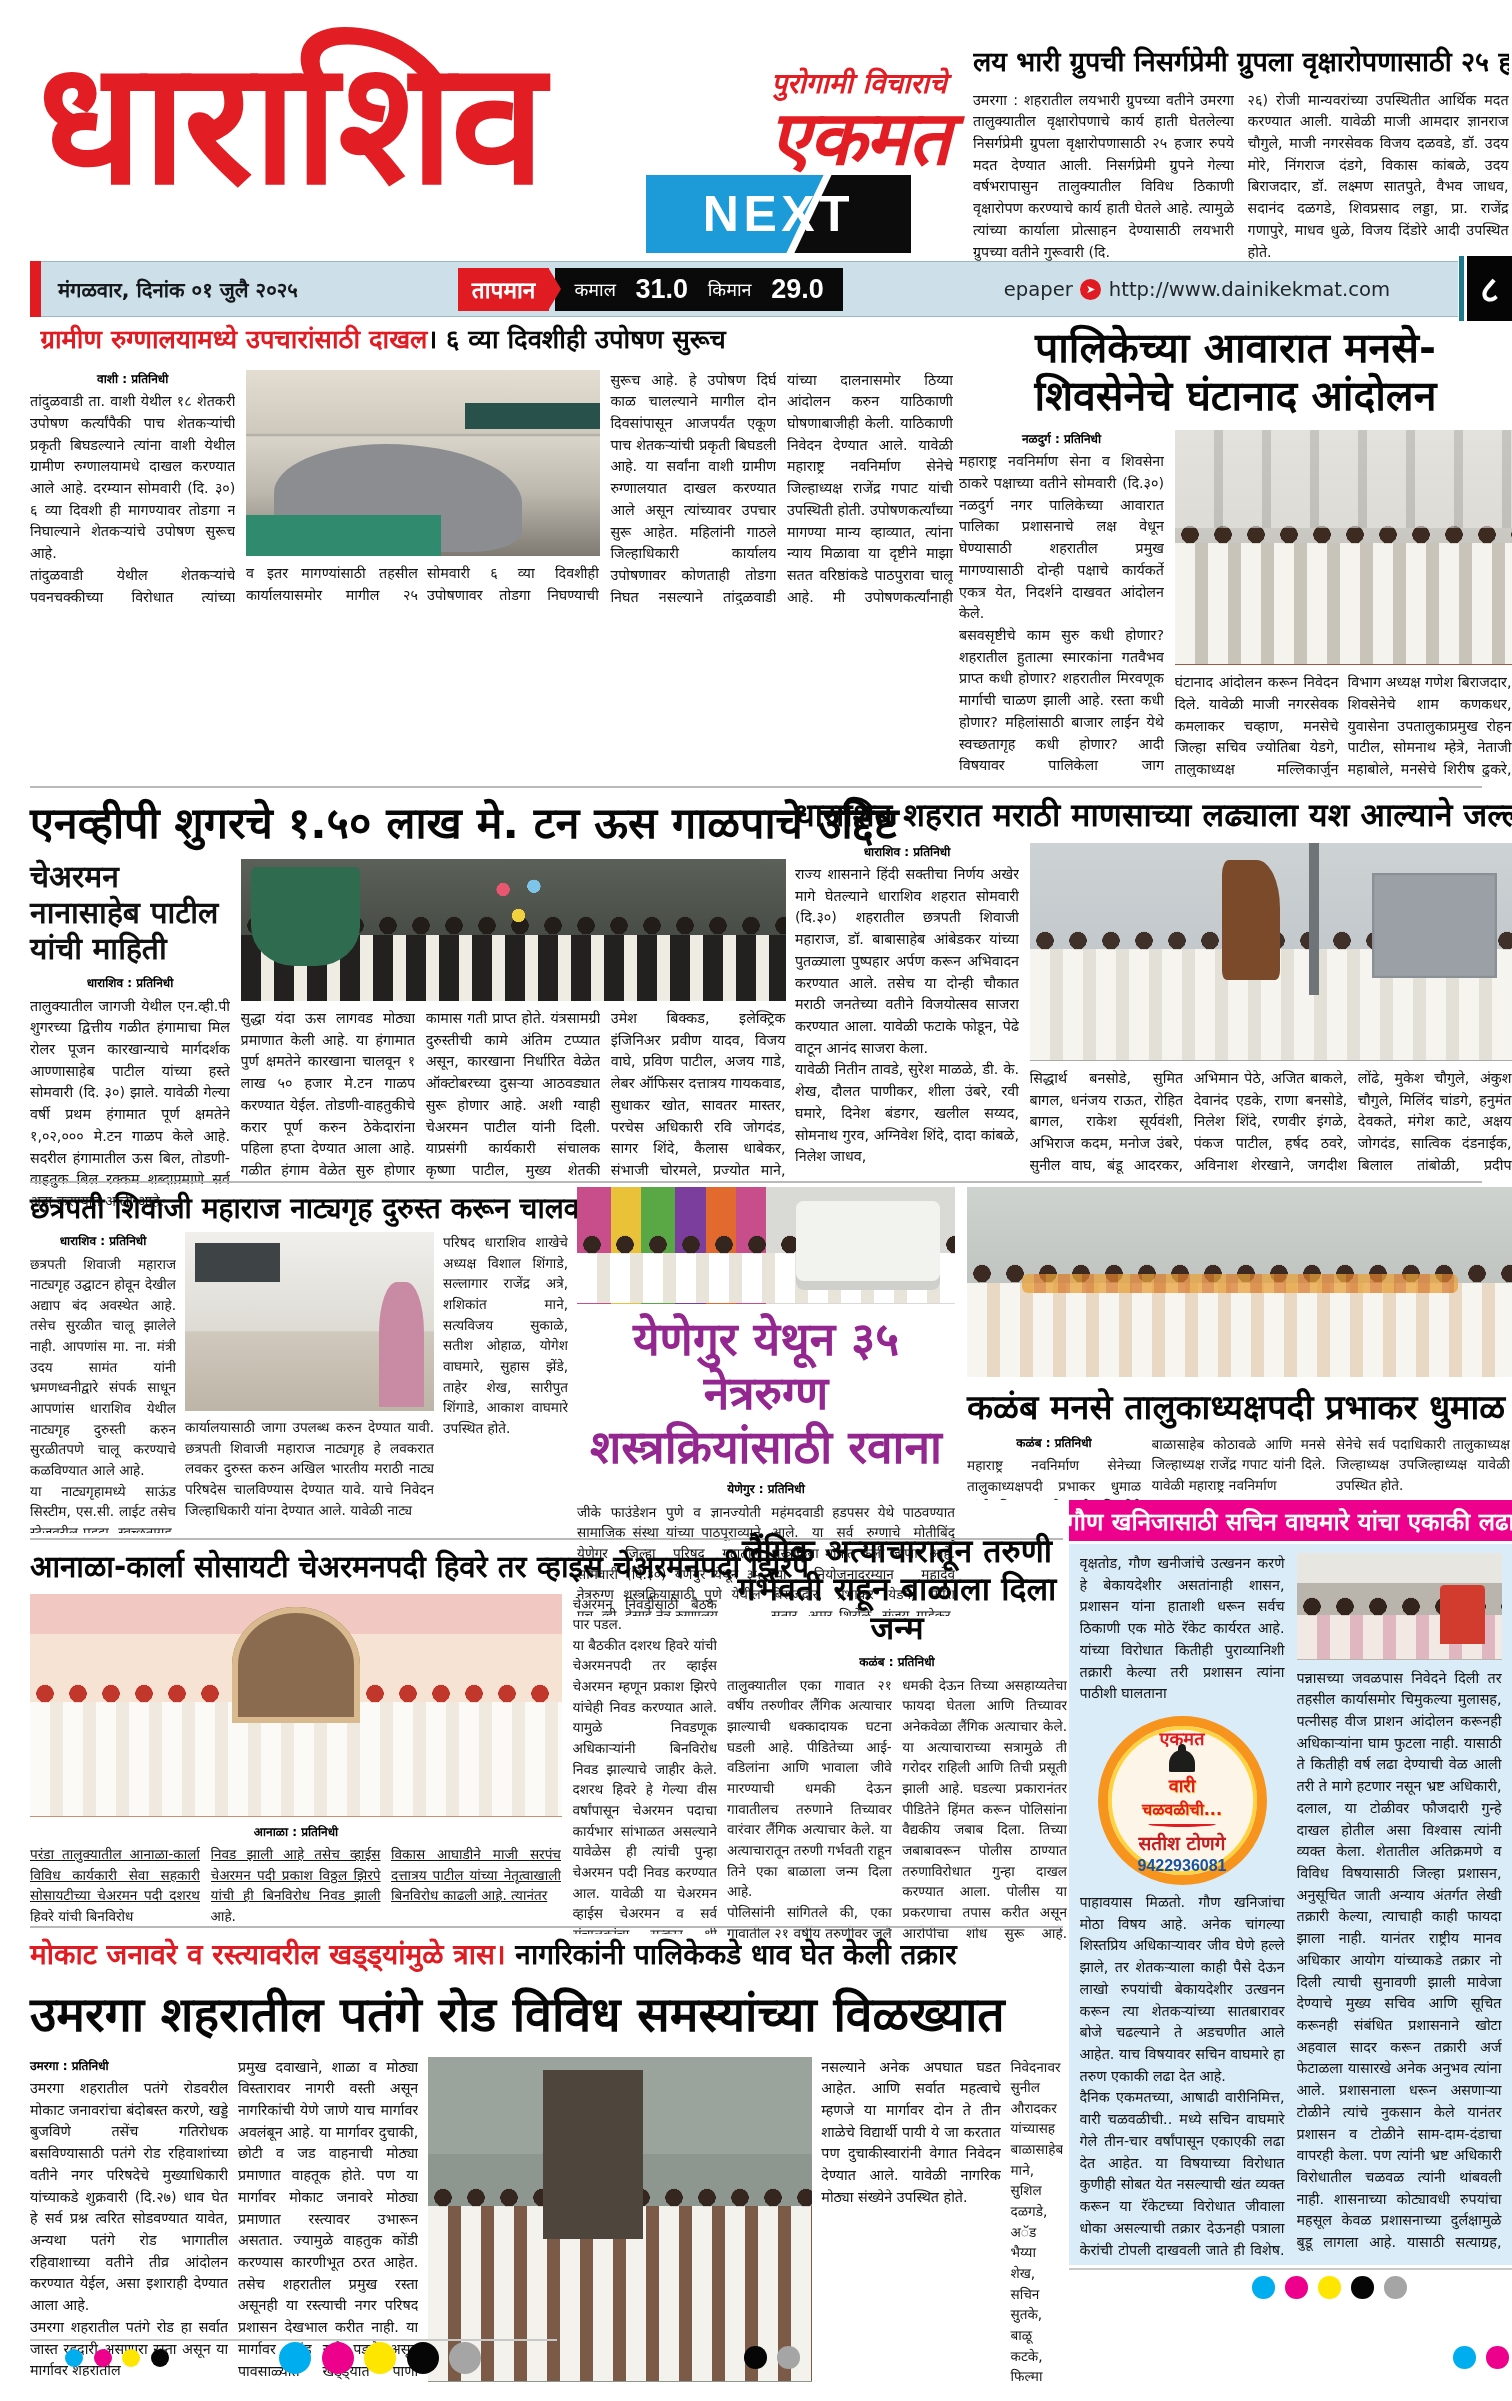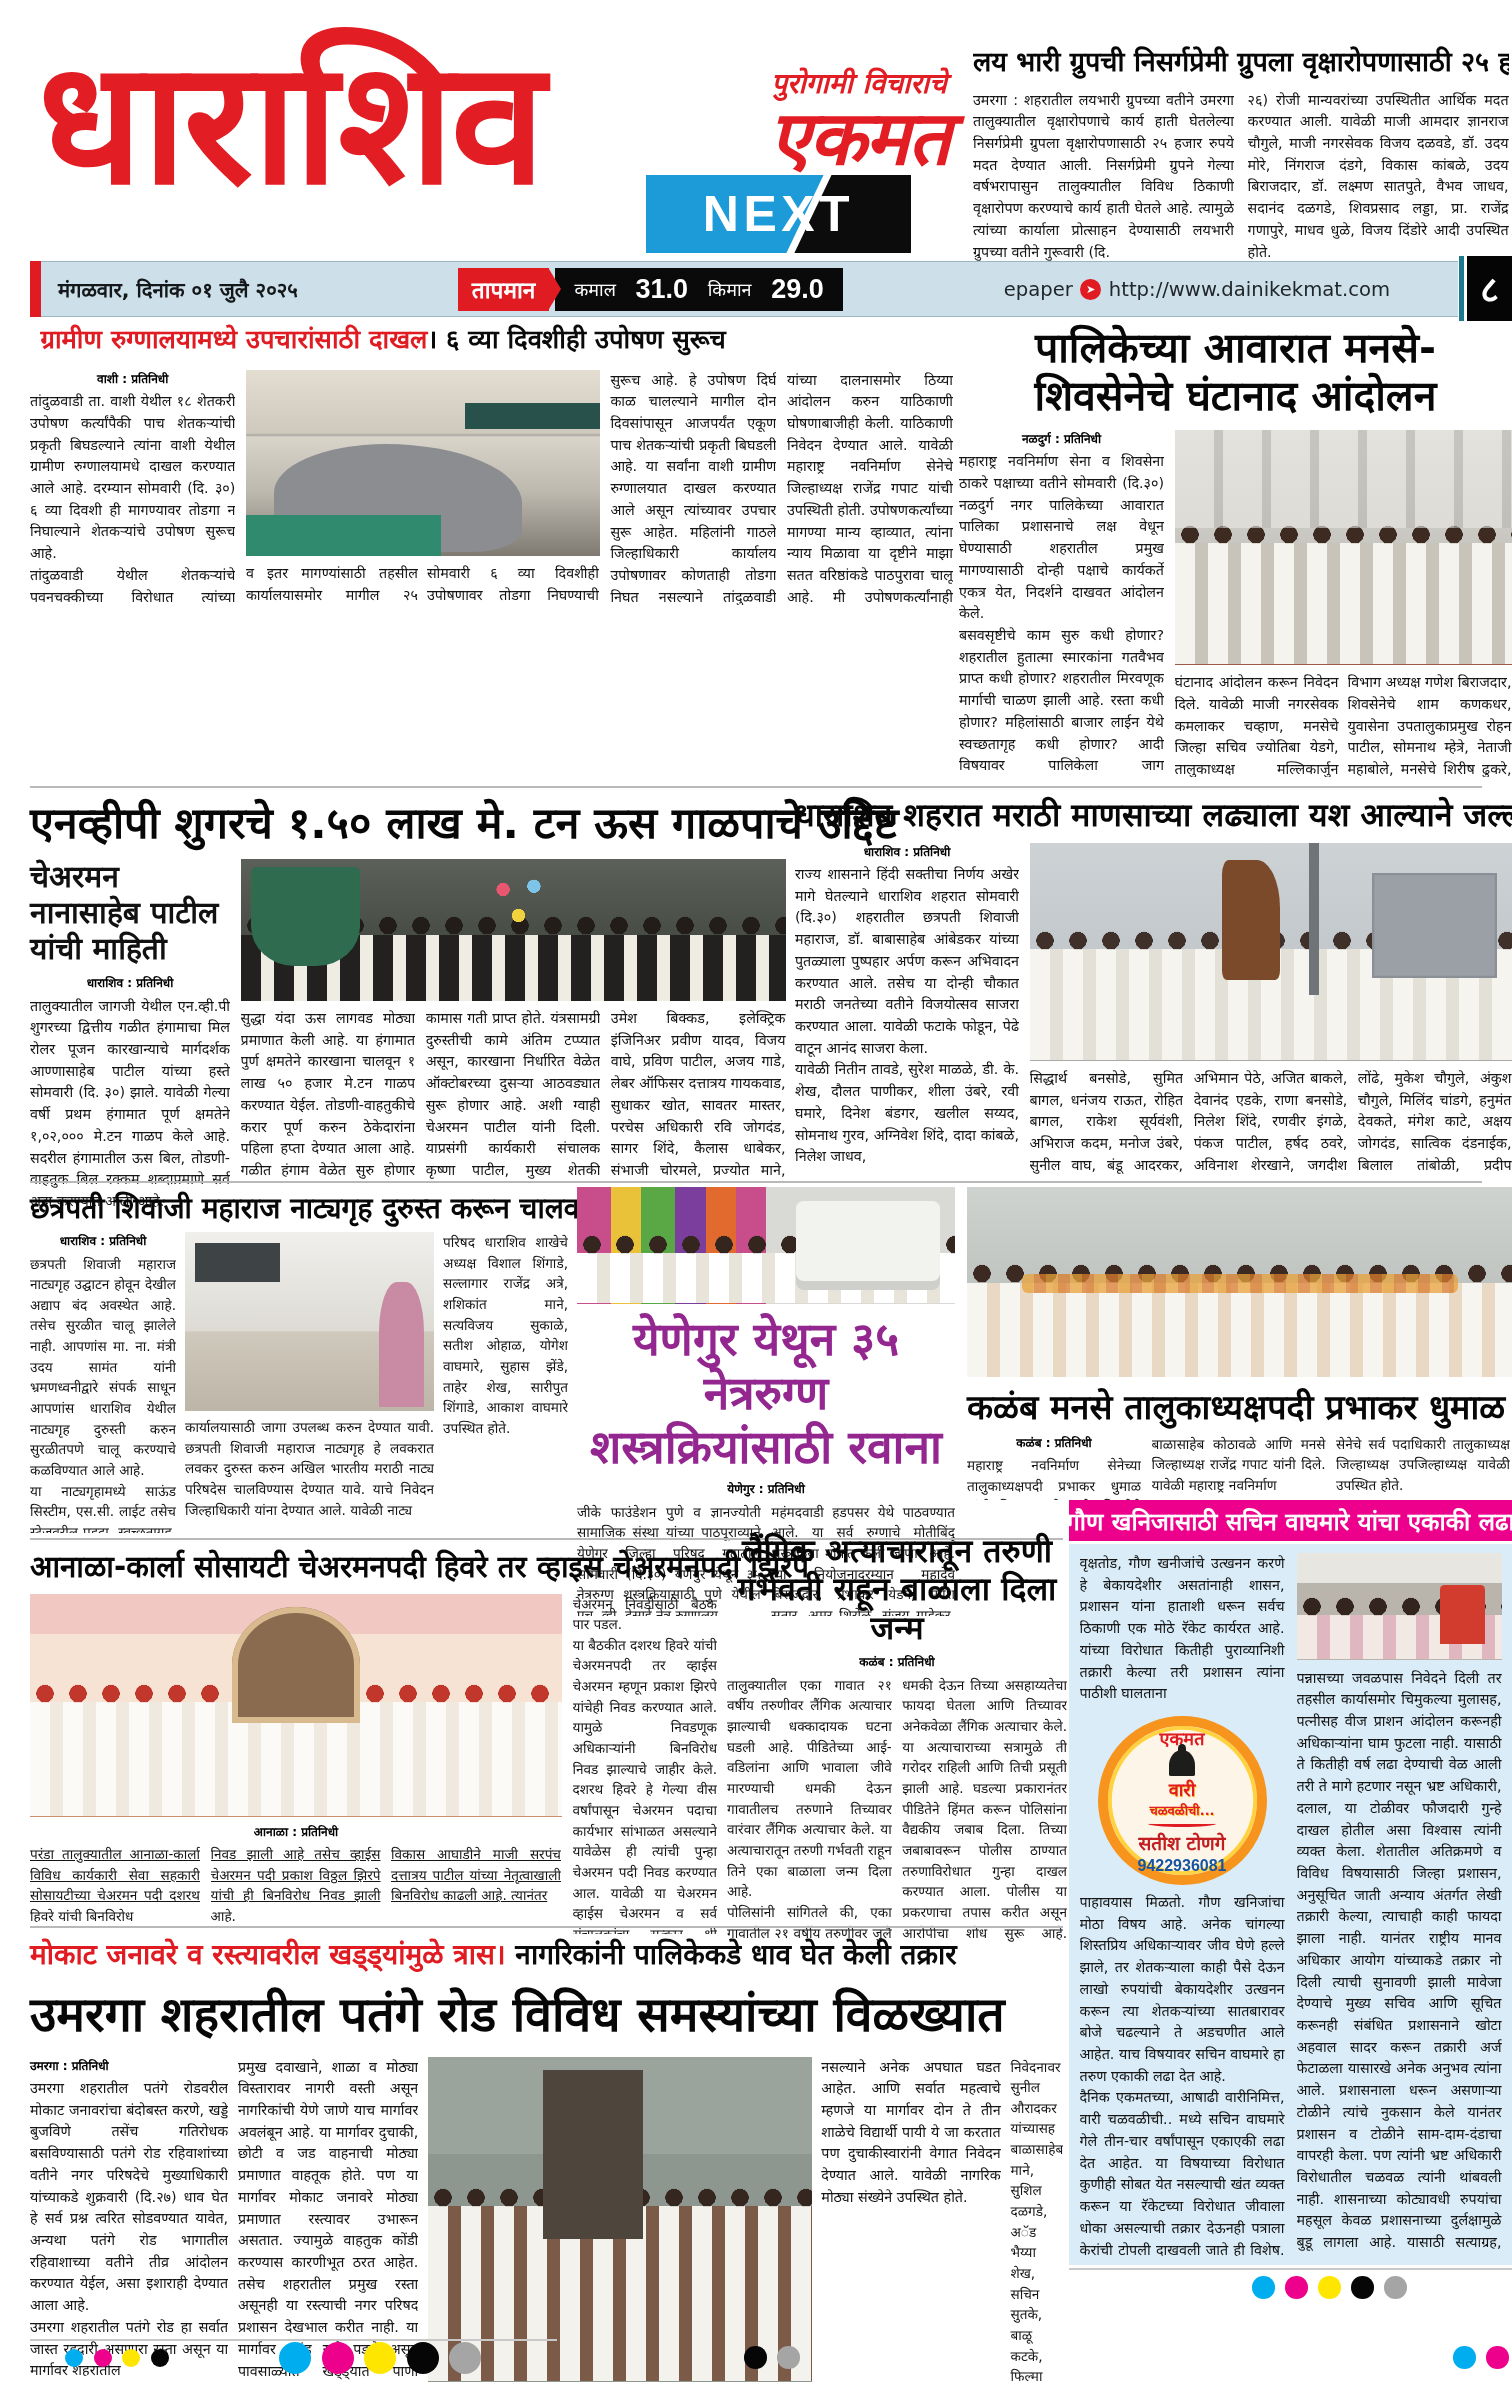--- a/index.html
+++ b/index.html
@@ -164,21 +164,21 @@
   #sec-gaun .colB .txt { flex:1; }
 
   
   #ad-circle { width:169px; height:169px; margin:7.5px auto 0; border-radius:50%;
      background:#fdf6e8; border:10.5px solid #f7941d; box-shadow:inset 0 0 0 3.8px #ffd23e;
      display:flex; flex-direction:column; align-items:center; justify-content:center; text-align:center; gap:0.8px; }
   #ad-circle .ad-brand { color:#e01b22; font-weight:800; font-size:18px; }
   #ad-circle .deity { width:25.6px; height:33px; background:#1d1d1b; border-radius:50% 50% 8% 8%/62% 62% 6% 6%; position:relative; }
   #ad-circle .deity::before { content:""; position:absolute; left:9px; top:-6.8px; width:7.5px; height:9px; background:#1d1d1b; border-radius:50% 50% 0 0; }
   #ad-circle .ad-line1 { color:#e01b22; font-weight:800; font-size:18px; text-shadow:0.8px 0.8px 0 #ffd23e; }
-  #ad-circle .ad-line2 { color:#e01b22; font-weight:800; font-size:13px; text-shadow:0.8px 0.8px 0 #ffd23e; }
+  #ad-circle .ad-line2 { color:#e01b22; font-weight:800; font-size:16px; text-shadow:0.8px 0.8px 0 #ffd23e; }
   #ad-circle .swoosh { width:68px; height:7.5px; border-bottom:3.8px solid #e01b22; border-radius:0 0 70% 70%; }
   #ad-circle .ad-name { color:#c21d20; font-weight:800; font-size:19px; margin-top:2.3px; }
   #ad-circle .ad-phone { color:#1553a4; font-weight:800; font-size:16px; font-family:"Liberation Sans",sans-serif; }
 
   
   #sec-anala { left:30px; top:1545px; width:687px; }
   #sec-anala .headline { font-size:30px; white-space:nowrap; transform:scaleX(.98); transform-origin:left; }
   #sec-anala .body { display:flex; gap:10.5px; margin-top:7.5px; }
   #sec-anala .left-stack { width:532px; }
   #anala-photo { width:532px; height:223px; --head:#c2372c; --shirt:#fbfaf6; --shirt2:#efe9df;

